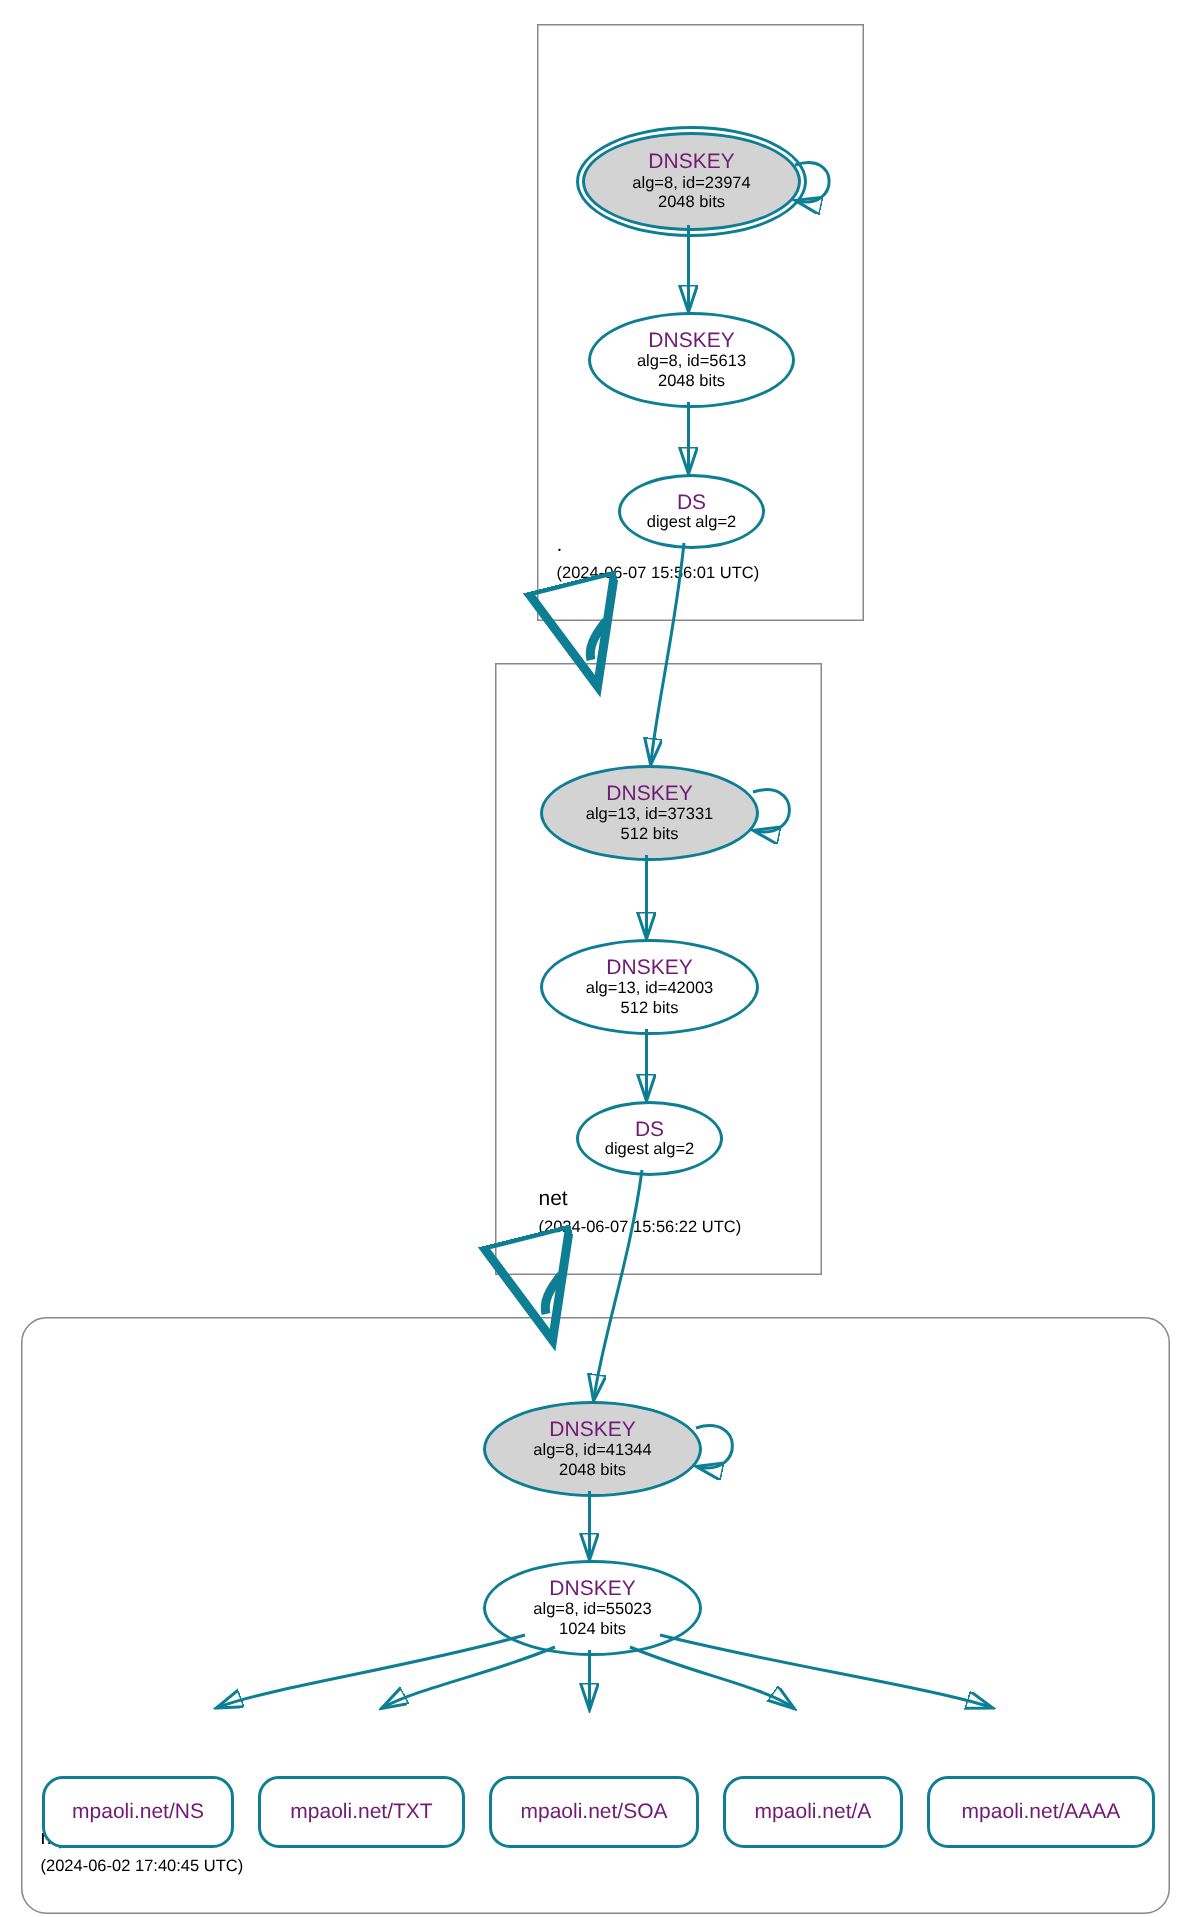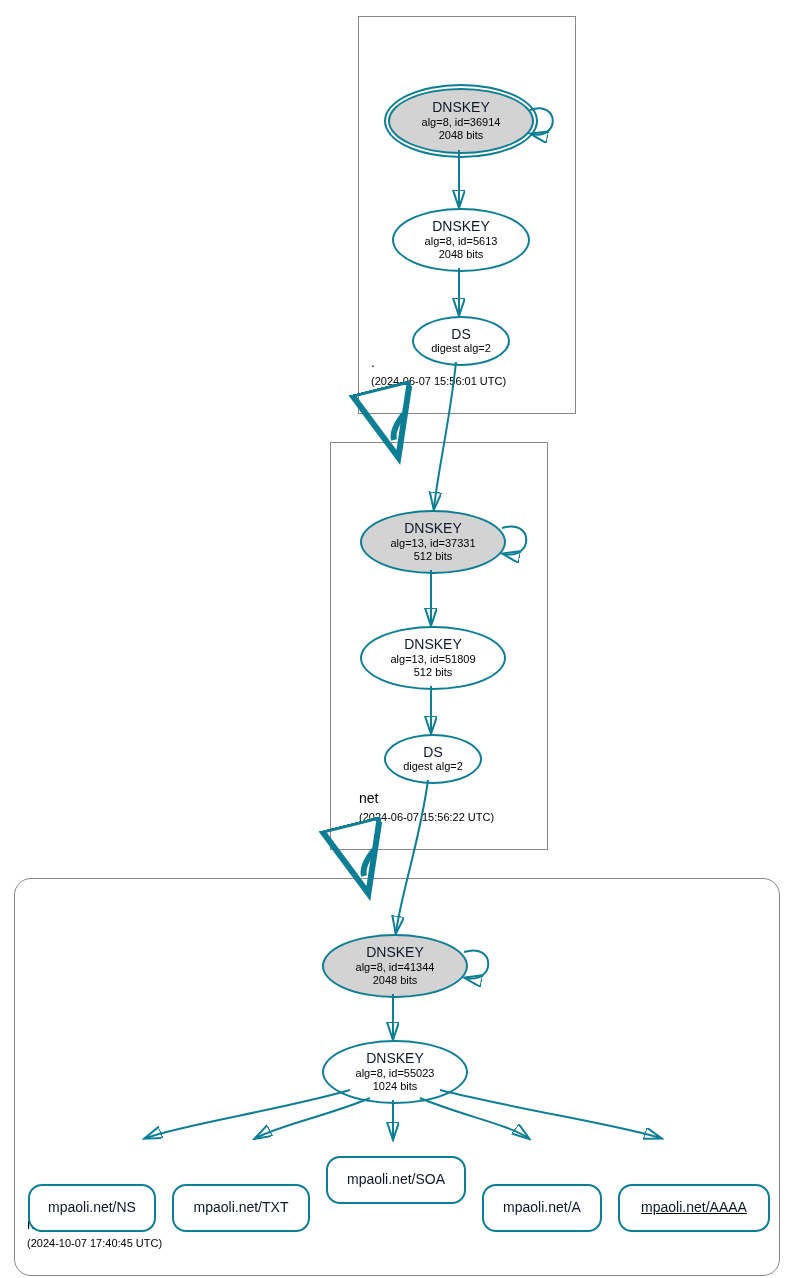--- a/index.html
+++ b/index.html
@@ -53,21 +53,21 @@
   }
   .ellipse {
     border-radius: 50%;
   }
   .rrset {
     border-radius: 14px;
     margin-top: 44px;
   }
   .node-title {
     font-size: 14px;
-    color: #0f172a;
+    color: #701a75;
     line-height: 1.1;
   }
   .node-sub {
     font-size: 11px;
     color: #000;
     line-height: 1.2;
   }
   svg.edges {
     position: absolute;
     top: 0;
@@ -97,27 +97,27 @@
 <div class="zone-box" style="left:330px; top:442px; width:216px; height:406px;">
   <div class="zone-label" style="bottom:24px;margin-left:16px;">
     <span>net</span><br>
     <span class="zone-sublabel">(2024-06-07 15:56:22 UTC)</span>
   </div>
 </div>
 
 <div class="zone-box" style="left:14px; top:878px; width:764px; height:396px;border-radius:17px;">
   <div class="zone-label" style="bottom:24px;">
     <span>mpaoli.net</span><br>
-    <span class="zone-sublabel">(2024-10-07 17:40:45 UTC)</span>
+    <span class="zone-sublabel">(2024-06-02 17:40:45 UTC)</span>
   </div>
 </div>
 
 <div class="node ellipse ksk trust-anchor" style="left:388px; top:88px; width:142px; height:62px;">
   <span class="node-title">DNSKEY</span>
-  <span class="node-sub">alg=8, id=36914</span>
+  <span class="node-sub">alg=8, id=23974</span>
   <span class="node-sub">2048 bits</span>
 </div>
 
 <div class="node ellipse" style="left:392px; top:208px; width:134px; height:60px;">
   <span class="node-title">DNSKEY</span>
   <span class="node-sub">alg=8, id=5613</span>
   <span class="node-sub">2048 bits</span>
 </div>
 
 <div class="node ellipse" style="left:412px; top:316px; width:94px; height:46px;">
@@ -126,21 +126,21 @@
 </div>
 
 <div class="node ellipse ksk" style="left:360px; top:510px; width:142px; height:60px;">
   <span class="node-title">DNSKEY</span>
   <span class="node-sub">alg=13, id=37331</span>
   <span class="node-sub">512 bits</span>
 </div>
 
 <div class="node ellipse" style="left:360px; top:626px; width:142px; height:60px;">
   <span class="node-title">DNSKEY</span>
-  <span class="node-sub">alg=13, id=51809</span>
+  <span class="node-sub">alg=13, id=42003</span>
   <span class="node-sub">512 bits</span>
 </div>
 
 <div class="node ellipse" style="left:384px; top:734px; width:94px; height:46px;">
   <span class="node-title">DS</span>
   <span class="node-sub">digest alg=2</span>
 </div>
 
 <div class="node ellipse ksk" style="left:322px; top:934px; width:142px; height:60px;">
   <span class="node-title">DNSKEY</span>
@@ -153,27 +153,27 @@
   <span class="node-sub">alg=8, id=55023</span>
   <span class="node-sub">1024 bits</span>
 </div>
 
 <div class="node rrset" style="left:28px; top:1140px; width:124px; height:44px;">
   <span class="node-title">mpaoli.net/NS</span>
 </div>
 <div class="node rrset" style="left:172px; top:1140px; width:134px; height:44px;text-align:center;">
   <span class="node-title">mpaoli.net/TXT</span>
 </div>
-<div class="node rrset" style="left:326px; top:1112px; width:136px; height:44px;align-items:center;">
+<div class="node rrset" style="left:326px; top:1140px; width:136px; height:44px;align-items:center;">
   <span class="node-title">mpaoli.net/SOA</span>
 </div>
 <div class="node rrset" style="left:482px; top:1140px; width:116px; height:44px;align-items:center;">
   <span class="node-title">mpaoli.net/A</span>
 </div>
-<div class="node rrset" style="left:618px; top:1140px; width:148px; height:44px;text-decoration:underline;">
+<div class="node rrset" style="left:618px; top:1140px; width:148px; height:44px;">
   <span class="node-title">mpaoli.net/AAAA</span>
 </div>
 
 <svg class="edges">
   <defs>
     <marker id="ah" class="arrowhead" markerWidth="10" markerHeight="10" refX="8" refY="3" orient="auto" markerUnits="strokeWidth">
       <path d="M0,0 L0,6 L9,3 z" fill="#0d7e94"></path>
     </marker>
     <marker id="ahBig" class="arrowhead" markerWidth="14" markerHeight="14" refX="9" refY="5" orient="auto" markerUnits="strokeWidth">
       <path d="M0,0 L0,10 L12,5 z" fill="#0d7e94"></path>

